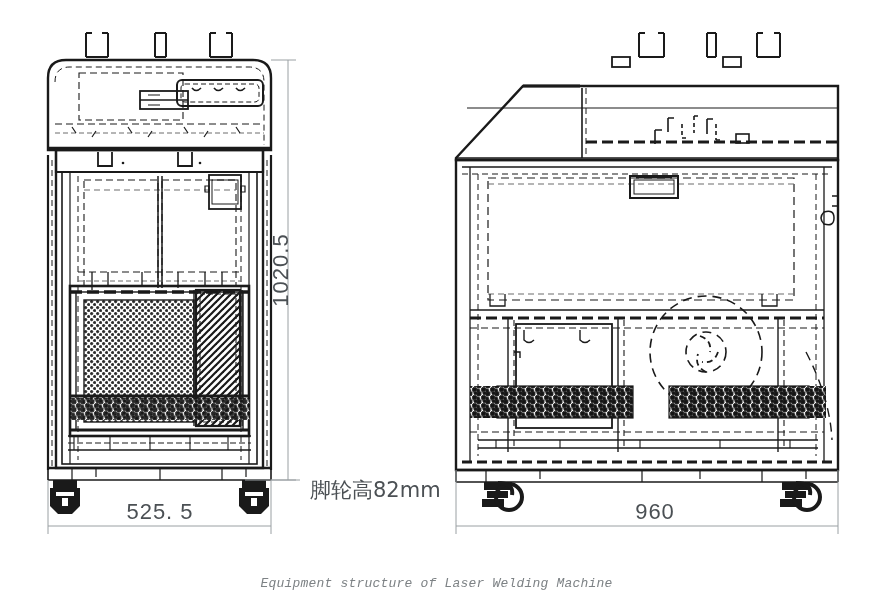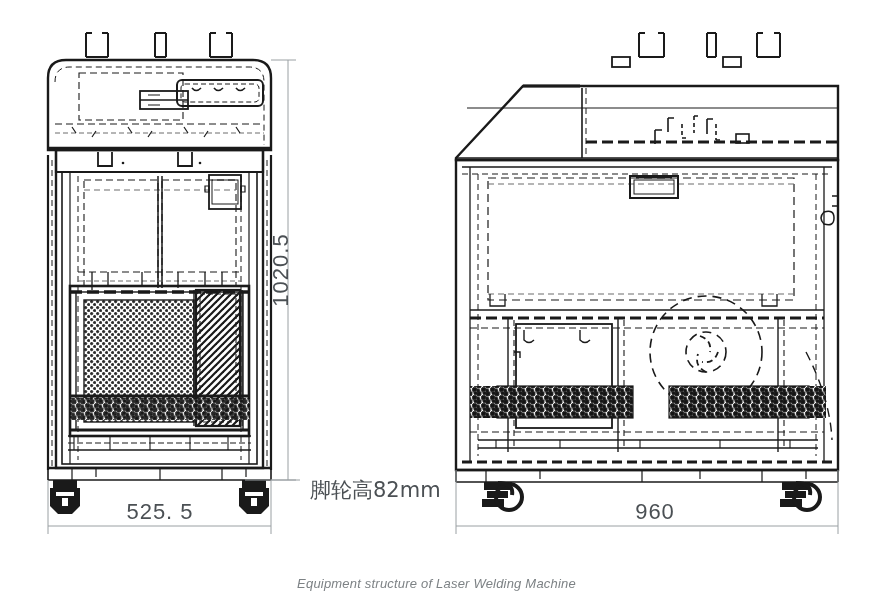--- a/index.html
+++ b/index.html
@@ -15,20 +15,21 @@
   }
   #figure svg{display:block;}
   .caption{
     position:absolute;
     left:0;top:576px;width:873px;
     text-align:center;
     font-style:italic;
     font-size:13px;
     color:#7d8285;
     letter-spacing:.2px;
+    font-family:Liberation Mono, monospace;
   }
   
 </style>
 </head>
 <body>
 
 <div id="figure">
 <svg width="873" height="614" viewBox="0 0 873 614" xmlns="http://www.w3.org/2000/svg">
   <rect x="0" y="0" width="873" height="614" fill="#ffffff"></rect>
 

